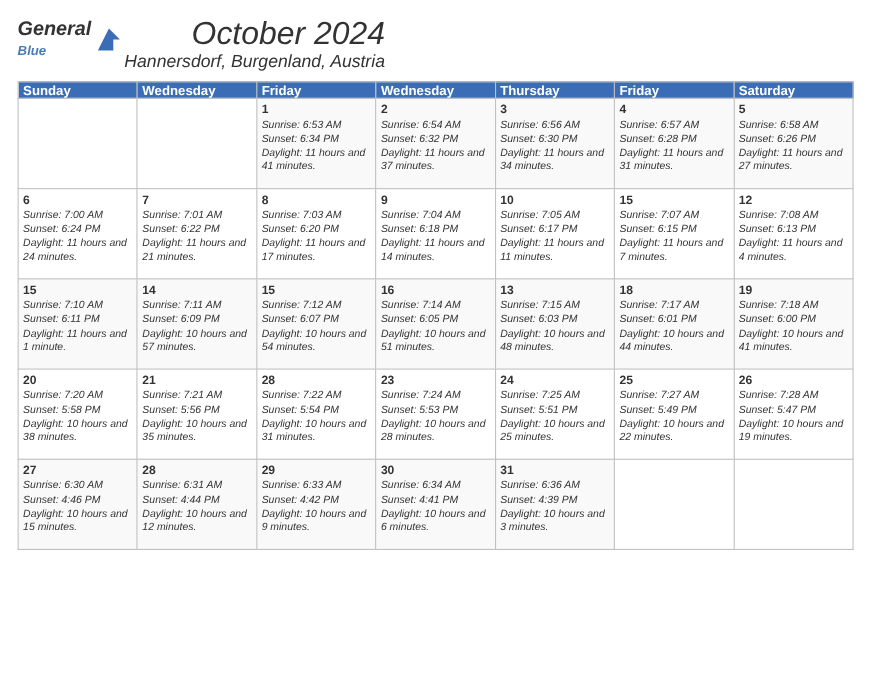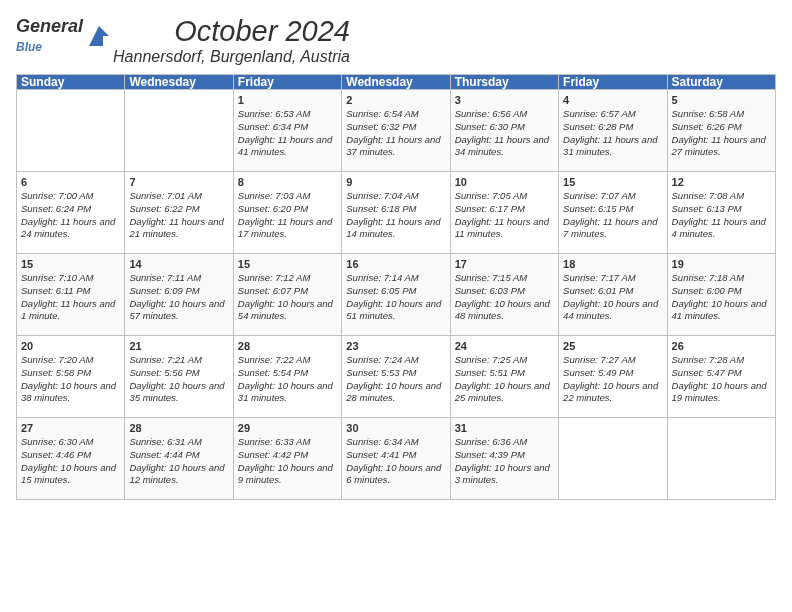--- a/index.html
+++ b/index.html
@@ -194,21 +194,21 @@
         </td>
         <td>
           <span class="day-number">15</span>
           <div class="cell-content">Sunrise: 7:12 AM<br>Sunset: 6:07 PM<br>Daylight: 10 hours and 54 minutes.</div>
         </td>
         <td>
           <span class="day-number">16</span>
           <div class="cell-content">Sunrise: 7:14 AM<br>Sunset: 6:05 PM<br>Daylight: 10 hours and 51 minutes.</div>
         </td>
         <td>
-          <span class="day-number">17</span>
+          <span class="day-number">13</span>
           <div class="cell-content">Sunrise: 7:15 AM<br>Sunset: 6:03 PM<br>Daylight: 10 hours and 48 minutes.</div>
         </td>
         <td>
           <span class="day-number">18</span>
           <div class="cell-content">Sunrise: 7:17 AM<br>Sunset: 6:01 PM<br>Daylight: 10 hours and 44 minutes.</div>
         </td>
         <td>
           <span class="day-number">19</span>
           <div class="cell-content">Sunrise: 7:18 AM<br>Sunset: 6:00 PM<br>Daylight: 10 hours and 41 minutes.</div>
         </td>

